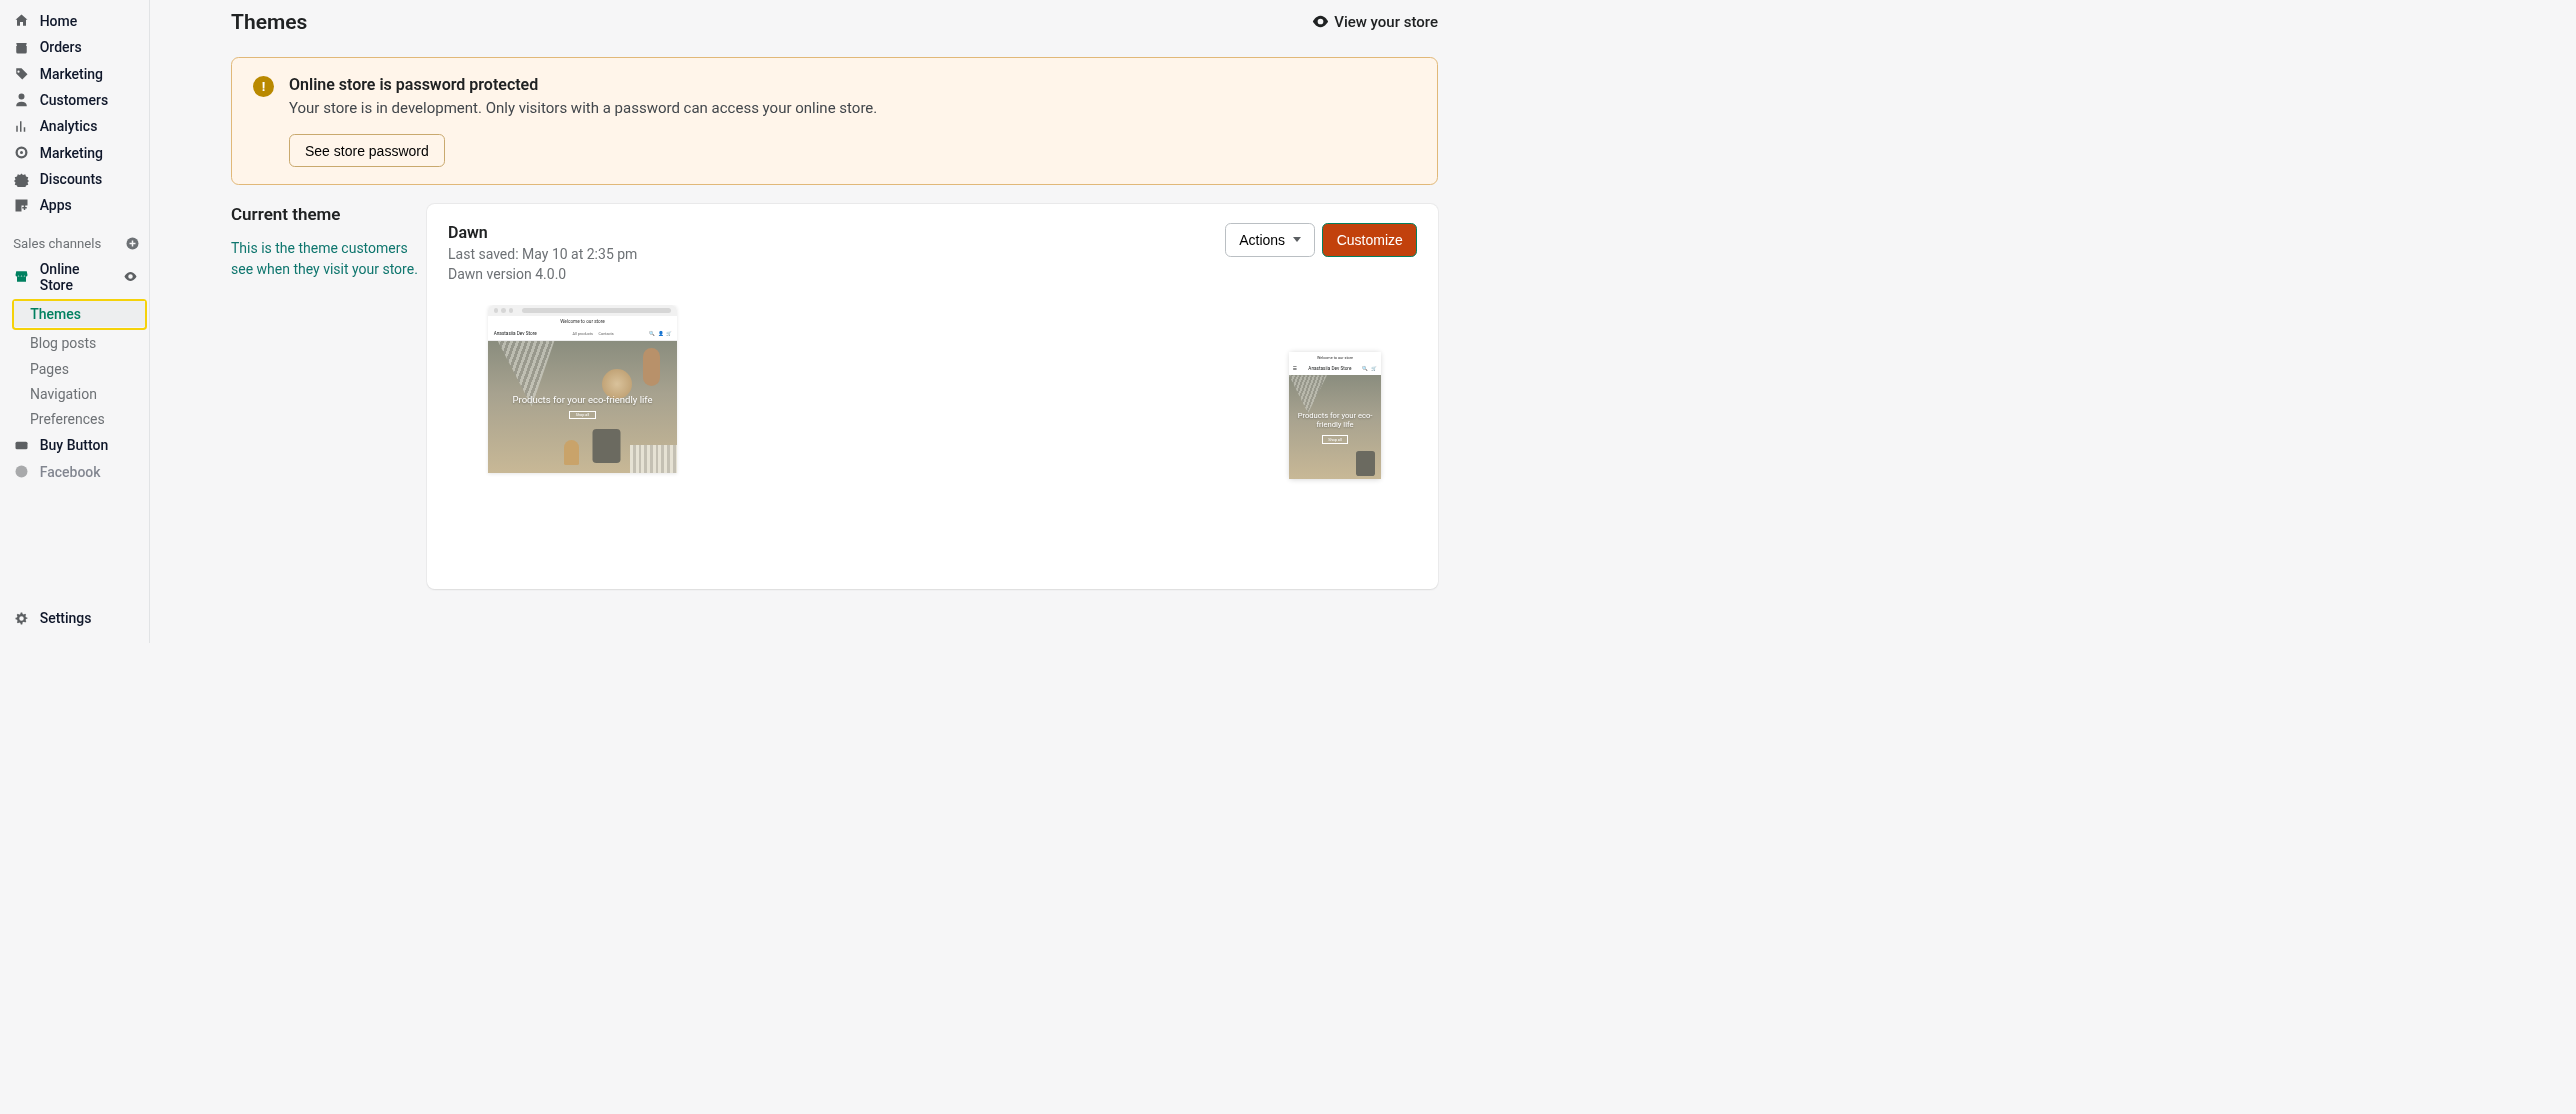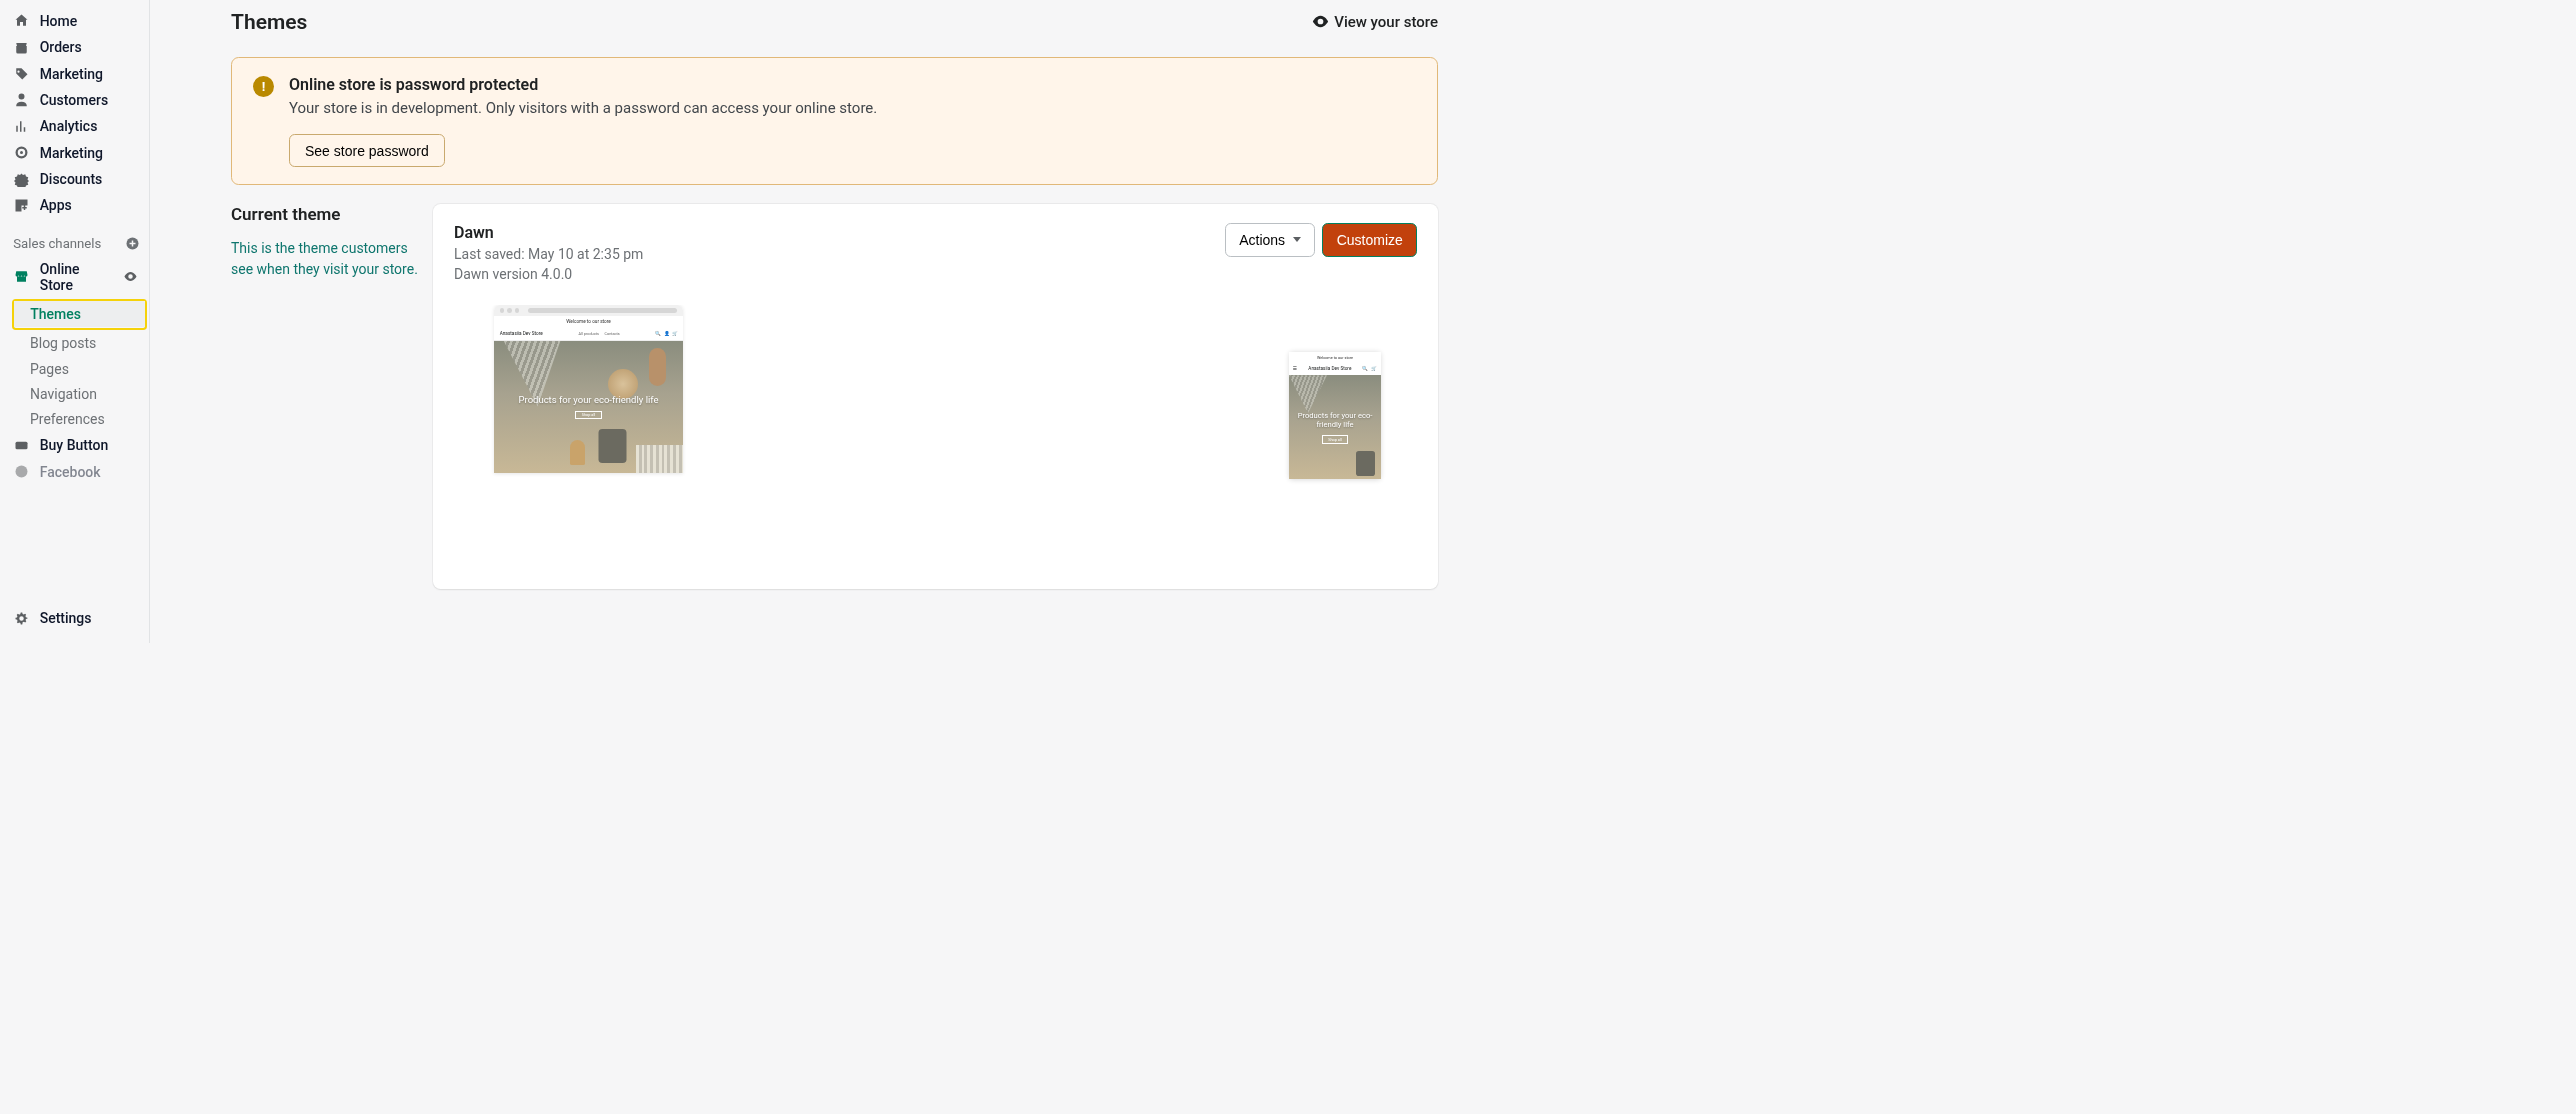--- a/index.html
+++ b/index.html
@@ -100,21 +100,21 @@
 .banner-text { font-size: 15px; color: #42474c; margin-bottom: 17px; }
 .banner-btn {
   border: 0.9px solid #c9a96e;
   background: transparent;
   border-radius: 5.7px;
   padding: 7.6px 15px;
   font-size: 14px;
   font-weight: 500;
   cursor: pointer;
 }
-.content-row { display: flex; gap: 13px; align-items: flex-start; }
+.content-row { display: flex; gap: 7px; align-items: flex-start; }
 .current-block { width: 189px; flex-shrink: 0; }
 .current-title { font-size: 17px; font-weight: 600; margin-bottom: 13.2px; }
 .current-desc { font-size: 14px; color: #0f766e; line-height: 1.5; }
 .theme-card {
   background: #fff;
   border-radius: 7.6px;
   box-shadow: 0 0.9px 1.9px rgba(0,0,0,0.08), 0 0 0 0.9px rgba(0,0,0,0.03);
   flex: 1;
   padding: 19px 21px 0;
 }

